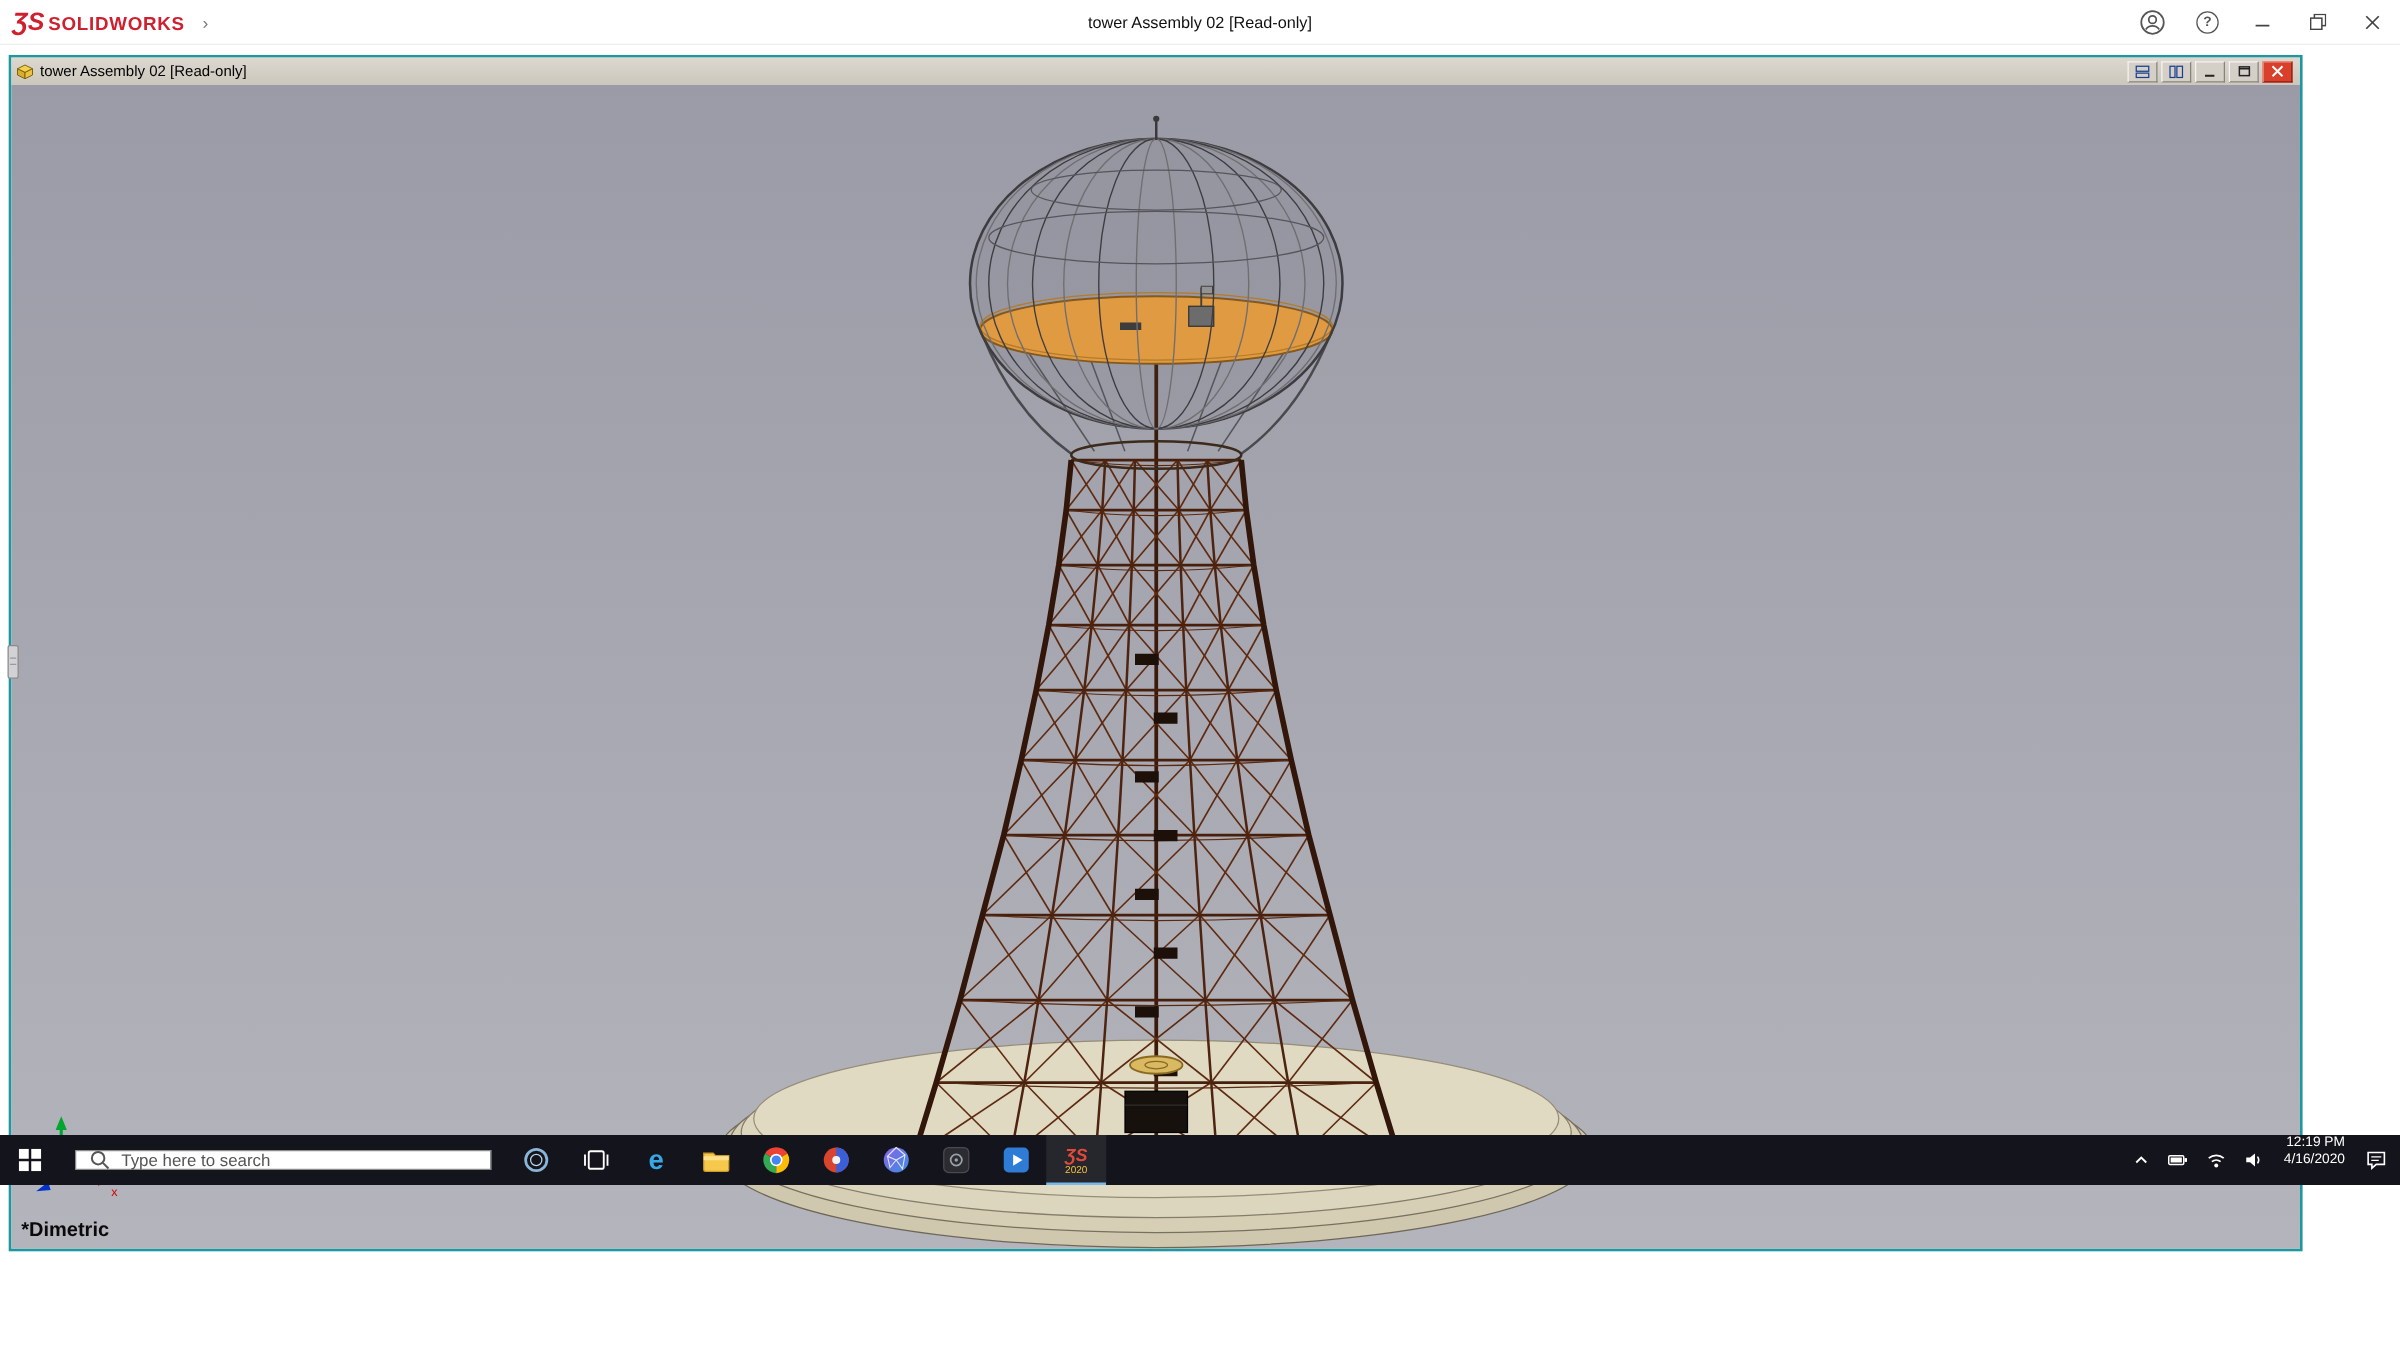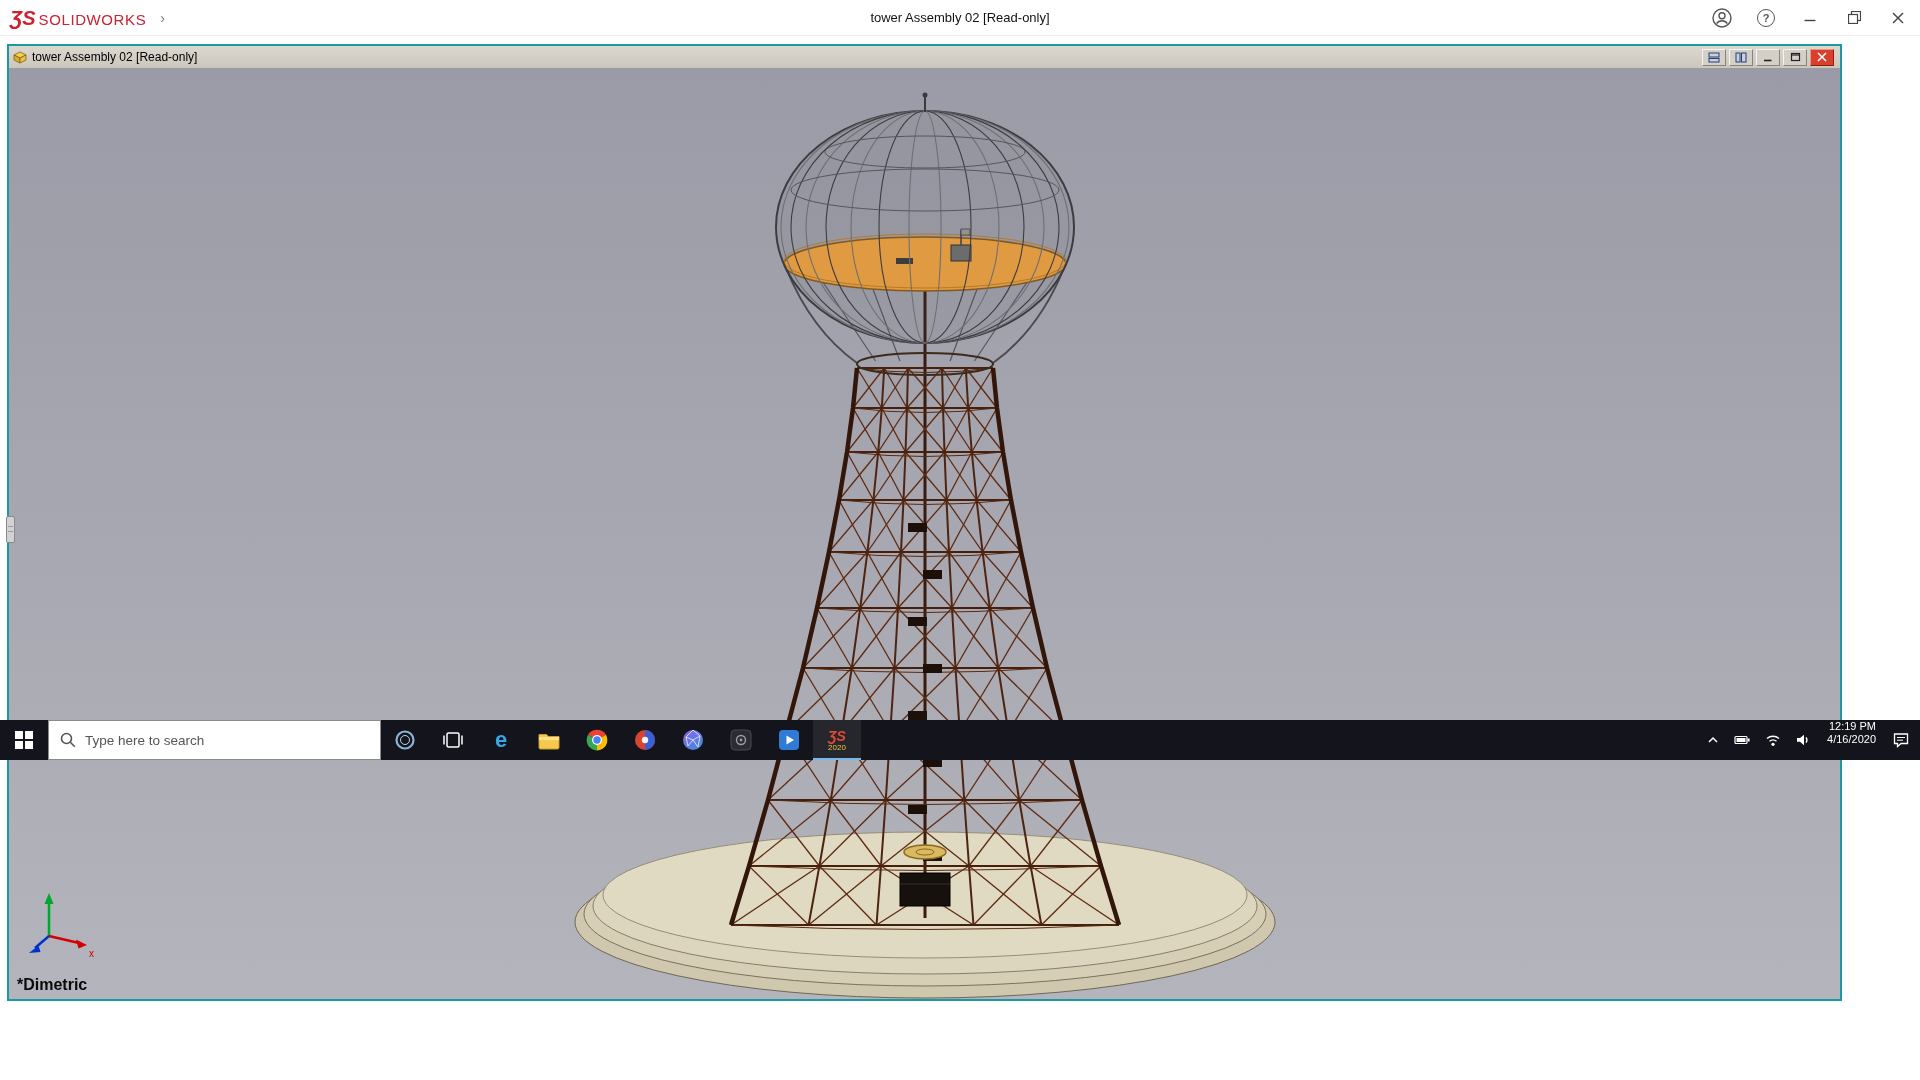--- a/index.html
+++ b/index.html
@@ -1,25 +1,25 @@
 <!DOCTYPE html>
 <html><head>
 <meta charset="utf-8">
 <style>
   *{margin:0;padding:0;box-sizing:border-box}
   html,body{width:1920px;height:1080px;overflow:hidden;background:#fff;
     font-family:"Liberation Sans","DejaVu Sans",sans-serif;}
-  .screen{position:relative;width:1920px;height:760px;background:#a21caf}
+  .screen{position:relative;width:1920px;height:948px;background:#a21caf}
 
   
   .titlebar{position:absolute;top:0;left:0;right:0;height:36px;background:#fff;
     display:flex;align-items:center;border-bottom:1px solid #ededed;z-index:30}
   .brand{display:flex;align-items:baseline;padding-left:10px;gap:3px}
   .logo-mark{color:#cf2030;font-weight:700;font-style:italic;font-size:20px;line-height:20px}
-  .logo-name{color:#cf2030;font-weight:400;font-size:15px;letter-spacing:.6px}
+  .logo-name{color:#cf2030;font-weight:700;font-size:15px;letter-spacing:.6px}
   .brand-arrow{color:#777;font-size:14px;margin-left:14px;cursor:pointer}
   .app-title{position:absolute;left:0;right:0;text-align:center;font-size:13px;color:#111;pointer-events:none}
   .tb-actions{margin-left:auto;display:flex;height:100%}
   .tb-btn{width:44px;height:100%;display:flex;align-items:center;justify-content:center;cursor:pointer}
   .q-circle{width:18px;height:18px;border:1.5px solid #555;border-radius:50%;
     display:flex;align-items:center;justify-content:center;font-size:11px;font-weight:700;color:#555}
 
   
   .workspace{position:absolute;top:36px;left:0;right:0;bottom:40px;background:#fff}
   .doc-window{position:absolute;left:7px;top:8px;width:1835px;height:957px;
@@ -37,21 +37,21 @@
   .grip{position:absolute;left:-3px;top:470px;width:9px;height:27px;background:#d2d2d6;
     border:1px solid #8a8a8a;border-radius:2px;cursor:pointer;
     background-image:linear-gradient(#9a9a9a,#9a9a9a),linear-gradient(#9a9a9a,#9a9a9a);
     background-size:5px 1px,5px 1px;background-position:1px 9px,1px 14px;background-repeat:no-repeat}
 
   
   .taskbar{position:absolute;left:0;right:0;bottom:0;height:40px;background:#14141c;
     display:flex;align-items:stretch;color:#fff;z-index:40}
   .tb-slot{width:48px;display:flex;flex-direction:column;align-items:center;justify-content:center;cursor:pointer}
   .tb-search{width:333px;background:#fff;border:1px solid #8a8a8a;display:flex;align-items:center;
-    gap:9px;padding:0 11px;cursor:text;margin:0}
+    gap:9px;padding:0 11px;cursor:text;margin:12px}
   .tb-search-text{color:#555;font-size:13.5px}
   .tb-slot.active{background:rgba(255,255,255,.08);box-shadow:inset 0 -2px 0 #76b9ed}
   .sw-mark{color:#e04a3a;font-weight:700;font-style:italic;font-size:14px;line-height:14px}
   .sw-year{color:#f5c33b;font-size:8px;font-weight:400;line-height:9px}
   .tb-tray{margin-left:auto;display:flex;align-items:flex-start;gap:2px;padding-right:4px}
   .tray-btn{height:40px;display:flex;align-items:center;justify-content:center;padding:0 6px;cursor:pointer}
   .clock{text-align:right;font-size:11px;line-height:13px;padding:0 8px;cursor:default}
 </style>
 </head>
 <body>

